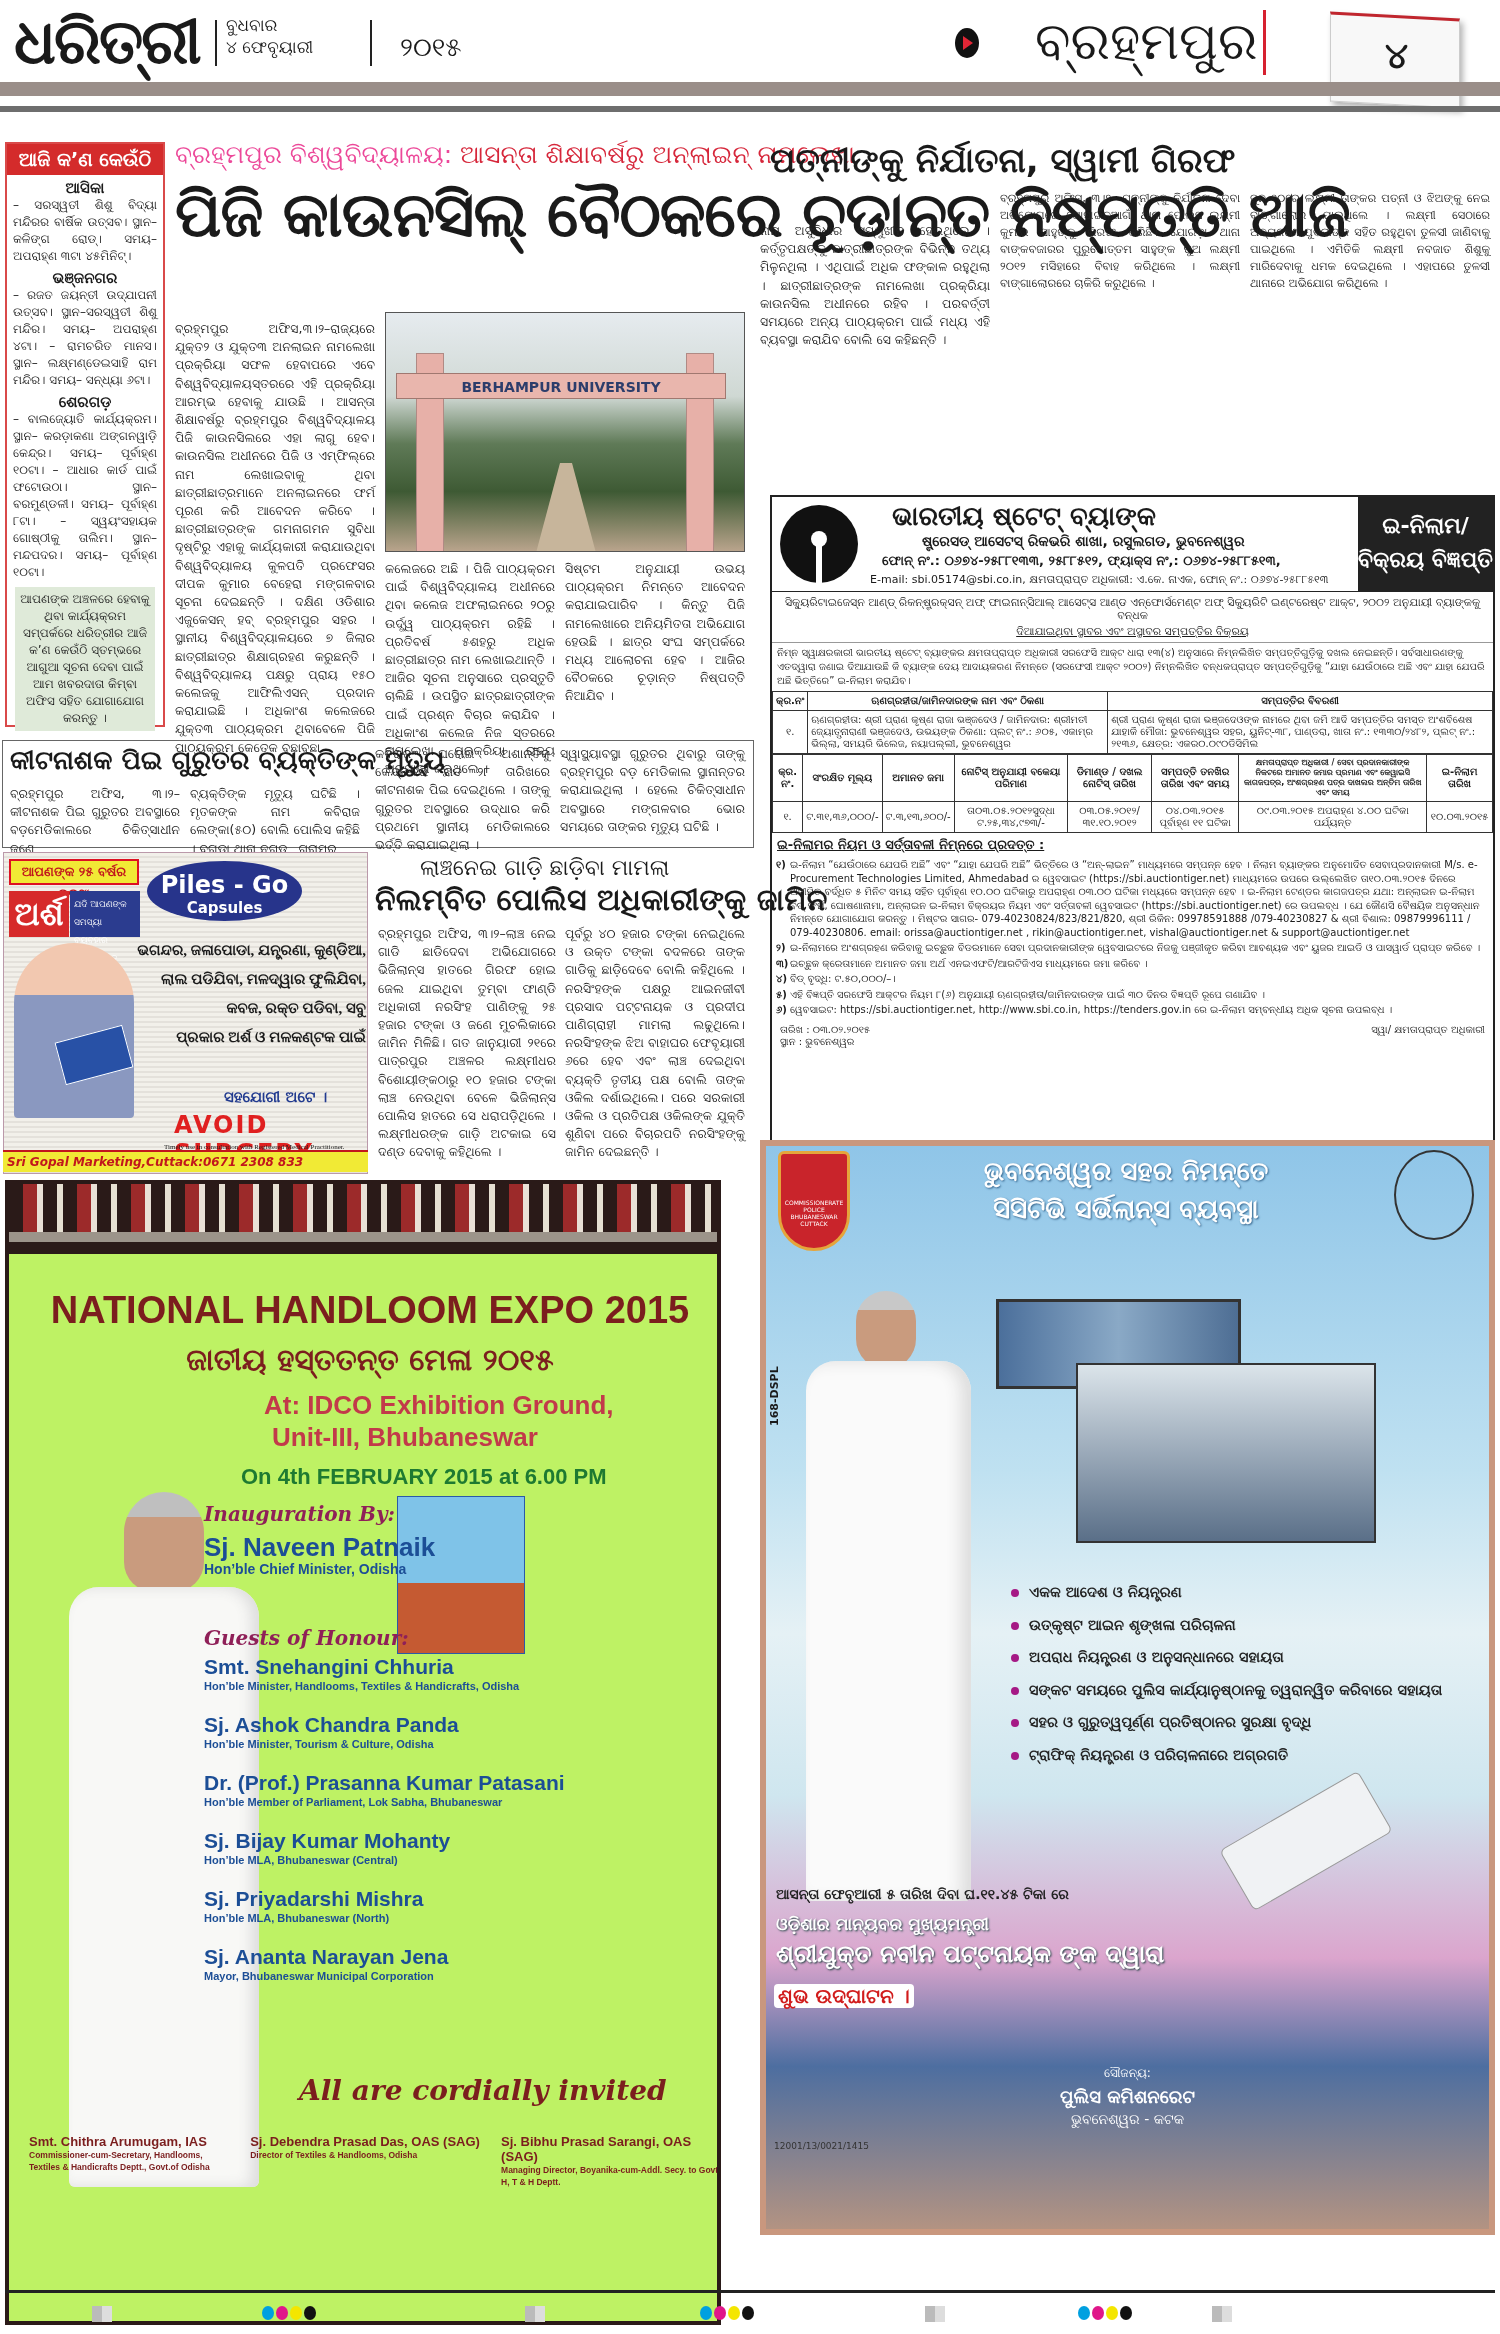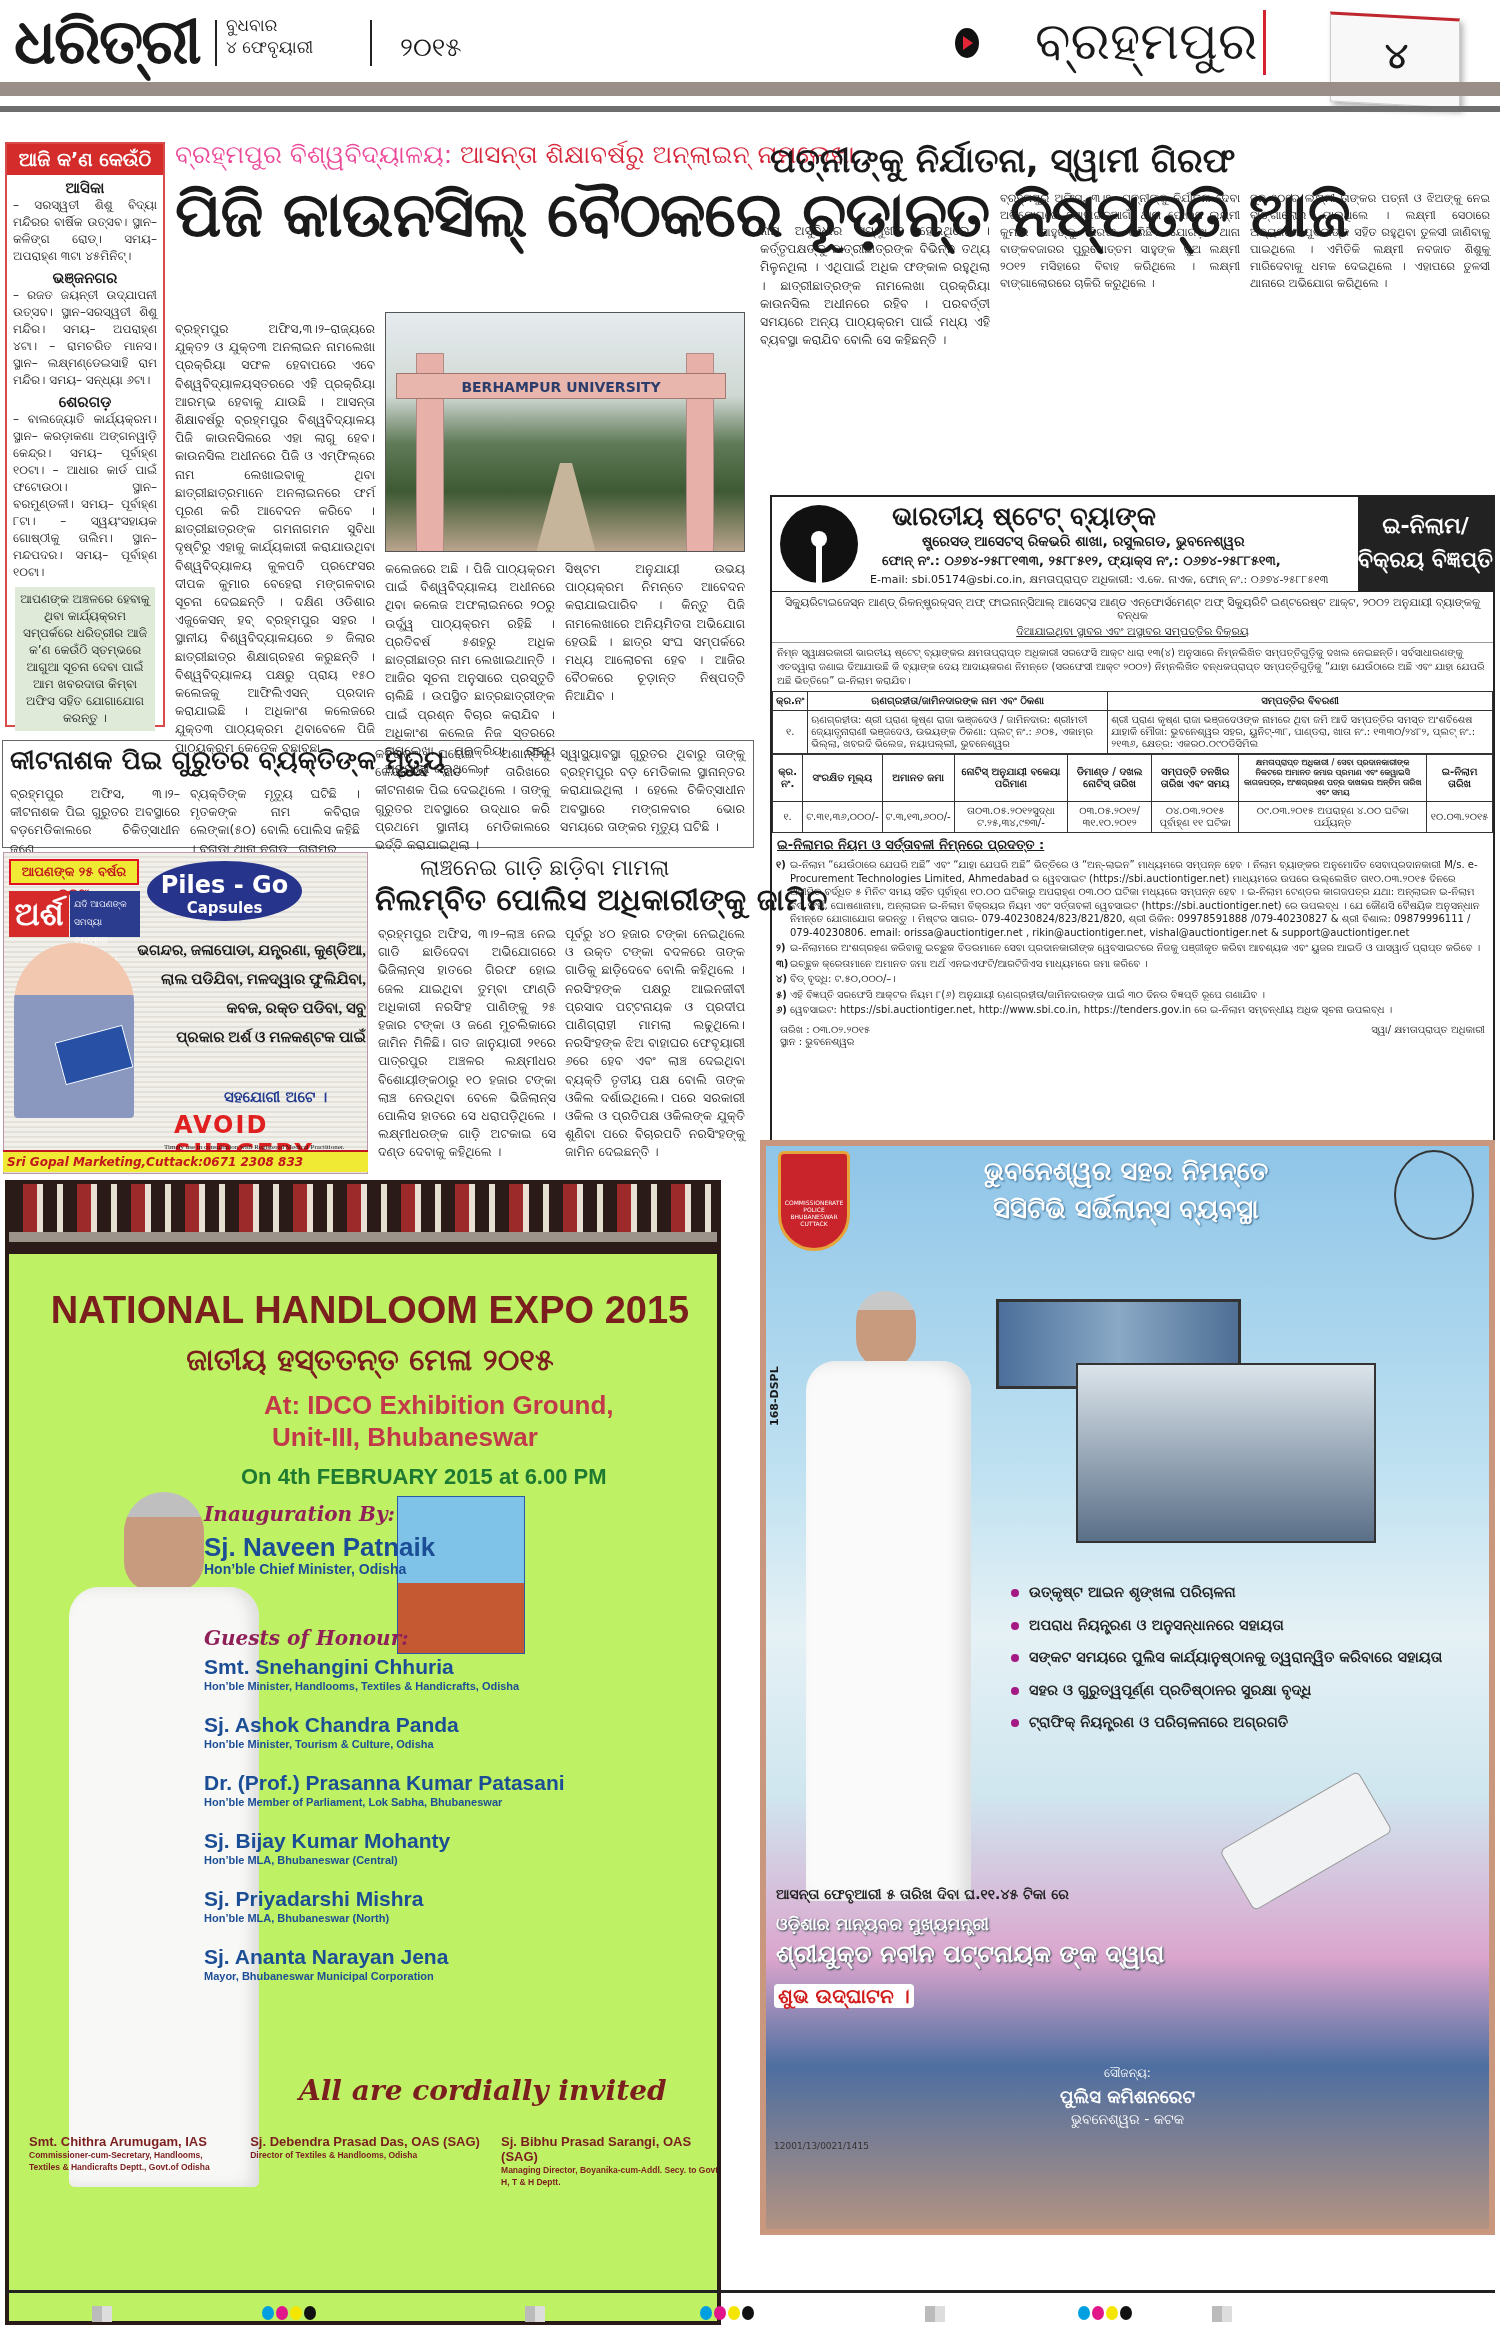--- a/index.html
+++ b/index.html
@@ -194,21 +194,21 @@
   <div class="sbi-p">ନିମ୍ନ ସ୍ୱାକ୍ଷରକାରୀ ଭାରତୀୟ ଷ୍ଟେଟ୍ ବ୍ୟାଙ୍କର କ୍ଷମତାପ୍ରାପ୍ତ ଅଧିକାରୀ ସରଫେସି ଆକ୍ଟ ଧାରା ୧୩(୪) ଅନୁସାରେ ନିମ୍ନଲିଖିତ ସମ୍ପତ୍ତିଗୁଡ଼ିକୁ ଦଖଲ ନେଇଛନ୍ତି। ସର୍ବସାଧାରଣଙ୍କୁ ଏତଦ୍ୱାରା ଜଣାଇ ଦିଆଯାଉଛି କି ବ୍ୟାଙ୍କ ଦେୟ ଆଦାୟକରଣ ନିମନ୍ତେ (ସରଫେସୀ ଆକ୍ଟ ୨୦୦୨) ନିମ୍ନଲିଖିତ ବନ୍ଧକପ୍ରାପ୍ତ ସମ୍ପତ୍ତିଗୁଡ଼ିକୁ “ଯାହା ଯେଉଁଠାରେ ଅଛି ଏବଂ ଯାହା ଯେପରି ଅଛି ଭିତ୍ତିରେ” ଇ-ନିଲାମ କରାଯିବ।</div>
   <table class="sbi-t">
     <tbody>
         <tr>
       <th style="width:30px">କ୍ର.ନଂ</th>
       <th style="width:300px">ଋଣଗ୍ରହୀତା/ଜାମିନଦାରଙ୍କ ନାମ ଏବଂ ଠିକଣା</th>
       <th>ସମ୍ପତ୍ତିର ବିବରଣୀ</th>
     </tr>
     <tr>
       <td>୧.</td>
-      <td style="text-align:left">ଋଣଗ୍ରହୀତା: ଶ୍ରୀ ପ୍ରାଣ କୃଷ୍ଣ ରାଜା ଭଞ୍ଜଦେଓ / ଜାମିନଦାର: ଶ୍ରୀମତୀ ଜ୍ୟୋତ୍ସ୍ନାରାଣୀ ଭଞ୍ଜଦେଓ, ଉଭୟଙ୍କ ଠିକଣା: ପ୍ଲଟ୍ ନଂ.: ୬୦୫, ଏକାମ୍ର ଭିଲ୍ଲା, ଖବରଦି ଭିଲେଜ, ନୟାପଲ୍ଲୀ, ଭୁବନେଶ୍ୱର</td>
+      <td style="text-align:left">ଋଣଗ୍ରହୀତା: ଶ୍ରୀ ପ୍ରାଣ କୃଷ୍ଣ ରାଜା ଭଞ୍ଜଦେଓ / ଜାମିନଦାର: ଶ୍ରୀମତୀ ଜ୍ୟୋତ୍ସ୍ନାରାଣୀ ଭଞ୍ଜଦେଓ, ଉଭୟଙ୍କ ଠିକଣା: ପ୍ଲଟ୍ ନଂ.: ୬୦୫, ଏକାମ୍ର ଭିଲ୍ଲା, ସମୟରି ଭିଲେଜ, ନୟାପଲ୍ଲୀ, ଭୁବନେଶ୍ୱର</td>
       <td style="text-align:left">ଶ୍ରୀ ପ୍ରାଣ କୃଷ୍ଣ ରାଜା ଭଞ୍ଜଦେଓଙ୍କ ନାମରେ ଥିବା ଜମି ଆଦି ସମ୍ପତ୍ତିର ସମସ୍ତ ଅଂଶବିଶେଷ ଯାହାକି ମୌଜା: ଭୁବନେଶ୍ୱର ସହର, ୟୁନିଟ୍-୩୮, ପାଣ୍ଡରା, ଖାତା ନଂ.: ୧୩୩୦/୨୪୮୨, ପ୍ଲଟ୍ ନଂ.: ୨୧୩୬, କ୍ଷେତ୍ର: ଏକର୦.୦୯୦ଡିସିମିଲ</td>
     </tr>
   </tbody>
     </table>
   <table class="sbi-t">
     <tbody>
         <tr>
       <th>କ୍ର. ନଂ.</th>
       <th>ସଂରକ୍ଷିତ ମୂଲ୍ୟ</th>
       <th>ଅମାନତ ଜମା</th>
@@ -354,20 +354,21 @@
   </div>
   <div class="abs cc-emblem"></div>
   <div class="abs cc-code" style="top:280px">168-DSPL</div>
   <div class="abs cc-man">
     <div class="abs h"></div>
     <div class="abs b"></div>
   </div>
   <div class="abs cc-wall"></div>
   <div class="abs cc-room"></div>
   <div class="abs cc-bullets">
+    <div><span class="dot"></span><span>ଏକକ ଆଦେଶ ଓ ନିୟନ୍ତ୍ରଣ</span></div>
     <div><span class="dot"></span><span>ଉତ୍କୃଷ୍ଟ ଆଇନ ଶୃଙ୍ଖଳା ପରିଚାଳନା</span></div>
     <div><span class="dot"></span><span>ଅପରାଧ ନିୟନ୍ତ୍ରଣ ଓ ଅନୁସନ୍ଧାନରେ ସହାୟତା</span></div>
     <div><span class="dot"></span><span>ସଙ୍କଟ ସମୟରେ ପୁଲିସ କାର୍ଯ୍ୟାନୁଷ୍ଠାନକୁ ତ୍ୱରାନ୍ୱିତ କରିବାରେ ସହାୟତା</span></div>
     <div><span class="dot"></span><span>ସହର ଓ ଗୁରୁତ୍ୱପୂର୍ଣ୍ଣ ପ୍ରତିଷ୍ଠାନର ସୁରକ୍ଷା ବୃଦ୍ଧି</span></div>
     <div><span class="dot"></span><span>ଟ୍ରାଫିକ୍ ନିୟନ୍ତ୍ରଣ ଓ ପରିଚାଳନାରେ ଅଗ୍ରଗତି</span></div>
   </div>
   <div class="abs cc-camera"></div>
   <div class="abs cc-when">ଆସନ୍ତା ଫେବୃଆରୀ ୫ ତାରିଖ ଦିବା ଘ.୧୧.୪୫ ଟିକା ରେ</div>
   <div class="abs cc-cm">ଓଡ଼ିଶାର ମାନ୍ୟବର ମୁଖ୍ୟମନ୍ତ୍ରୀ</div>
   <div class="abs cc-name">ଶ୍ରୀଯୁକ୍ତ ନବୀନ ପଟ୍ଟନାୟକ ଙ୍କ ଦ୍ୱାରା</div>

